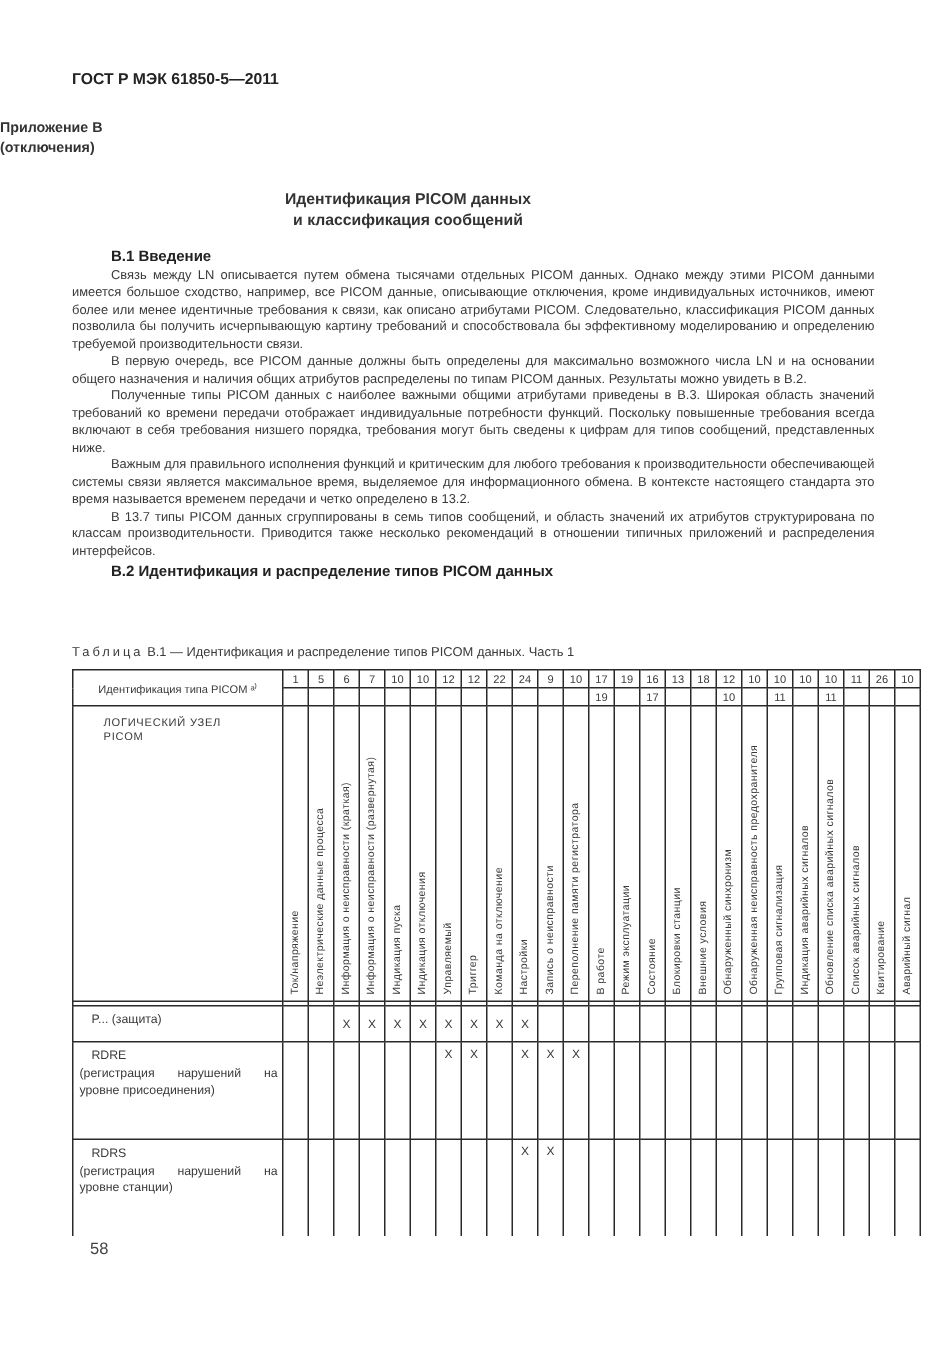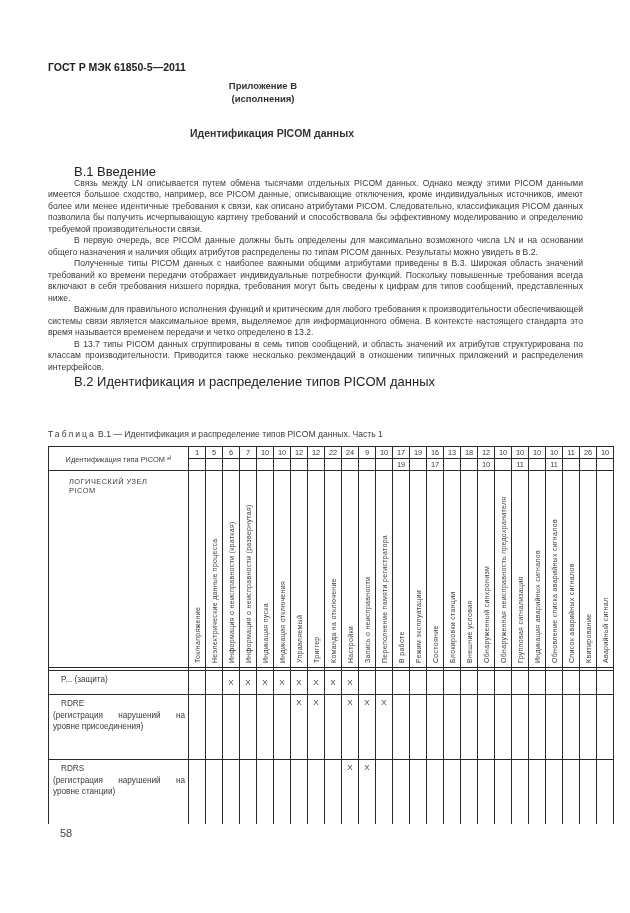--- a/index.html
+++ b/index.html
@@ -1,23 +1,23 @@
 <!DOCTYPE html>
 <html><head>
 <meta charset="utf-8">
 <style>
   html, body { margin: 0; padding: 0; background: #ffffff; }
   body { width: 630px; height: 913px; position: relative; overflow: hidden;
          font-family: "Liberation Sans", sans-serif; color: #2a2a2a; }
-  .doc-header { position: absolute; left: 48px; top: 47px; font-size: 10.5px; font-weight: bold; color: #222; margin-top: 14px; }
-  .appendix { position: absolute; left: 0; width: 526px; top: 79px; text-align: center; font-size: 9.5px; font-weight: bold; line-height: 13px; color: #333; }
+  .doc-header { position: absolute; left: 48px; top: 47px; font-size: 10.5px; font-weight: bold; color: #222; }
+  .appendix { position: absolute; left: 0; width: 526px; top: 79px; text-align: left; font-size: 9.5px; font-weight: bold; line-height: 13px; color: #333; }
   .title { position: absolute; left: 0; width: 544px; top: 126px; text-align: center; font-size: 10.5px; font-weight: bold; line-height: 14px; color: #333; }
   .body-text { position: absolute; left: 48px; width: 535px; top: 166px; font-size: 8.6px; line-height: 11.5px; color: #3a3a3a; text-align: justify; }
   .body-text p { margin: 0; text-indent: 26px; }
-  .body-text h3 { margin: 0; font-size: 13px; font-weight: normal; padding-left: 26px; color: #222; }
+  .body-text h3 { margin: 0; font-size: 10px; font-weight: bold; padding-left: 26px; color: #222; }
   .table-caption { position: absolute; left: 48px; top: 429px; font-size: 8.6px; color: #3a3a3a; }
   .table-caption .sp { letter-spacing: 2px; }
   table.picom { position: absolute; left: 48px; top: 446px; border-collapse: collapse; table-layout: fixed; font-size: 7.4px; color: #3a3a3a; }
   table.picom td { border: 1px solid #2a2a2a; padding: 0; text-align: center; vertical-align: middle; }
   table.picom td.lbl { width: 99px; }
   table.picom td.num { width: 16px; height: 11px; }
   table.picom tr.hdr td.lbl-node { text-align: left; vertical-align: top; padding: 6px 20px; font-size: 7.4px; line-height: 9px; letter-spacing: 0.5px; }
   table.picom tr.hdr td.vert { height: 196px; vertical-align: bottom; position: relative; }
   .vtxt { position: absolute; left: 50%; bottom: 4px; transform-origin: left bottom; transform: rotate(-90deg) translateY(50%); white-space: nowrap; font-size: 7px; letter-spacing: 0.3px; }
   table.picom tr.sep td { height: 2px; border-top: 1px solid #2a2a2a; border-bottom: 1px solid #2a2a2a; }
@@ -30,25 +30,26 @@
   table.picom tr.open td { border-bottom: none; }
   .page-num { position: absolute; left: 60px; top: 827px; font-size: 11px; color: #444; }
 </style>
 </head>
 <body>
 
 <div class="doc-header">ГОСТ Р МЭК 61850-5—2011</div>
 
 <div class="appendix">
   <div>Приложение В</div>
-  <div>(исполнения)</div>
+  <div>(отключения)</div>
 </div>
 
 <div class="title">
   <div>Идентификация PICOM данных</div>
+  <div>и классификация сообщений</div>
 </div>
 
 <div class="body-text">
   <h3>В.1 Введение</h3>
   <p>Связь между LN описывается путем обмена тысячами отдельных PICOM данных. Однако между этими PICOM данными имеется большое сходство, например, все PICOM данные, описывающие отключения, кроме индивидуальных источников, имеют более или менее идентичные требования к связи, как описано атрибутами PICOM. Следовательно, классификация PICOM данных позволила бы получить исчерпывающую картину требований и способствовала бы эффективному моделированию и определению требуемой производительности связи.</p>
   <p>В первую очередь, все PICOM данные должны быть определены для максимально возможного числа LN и на основании общего назначения и наличия общих атрибутов распределены по типам PICOM данных. Результаты можно увидеть в В.2.</p>
   <p>Полученные типы PICOM данных с наиболее важными общими атрибутами приведены в В.3. Широкая область значений требований ко времени передачи отображает индивидуальные потребности функций. Поскольку повышенные требования всегда включают  в себя  требования низшего порядка, требования могут быть сведены к цифрам для типов сообщений, представленных ниже.</p>
   <p>Важным для правильного исполнения функций и критическим для любого требования к производительности обеспечивающей системы связи является максимальное время, выделяемое для информационного обмена. В контексте настоящего стандарта это время называется временем передачи и четко определено в 13.2.</p>
   <p>В 13.7 типы PICOM данных сгруппированы в семь типов сообщений, и область значений их атрибутов структурирована по классам производительности. Приводится также несколько рекомендаций в отношении типичных приложений и распределения интерфейсов.</p>
   <h3 style="margin-top:3px;">В.2 Идентификация и распределение типов PICOM данных</h3>

